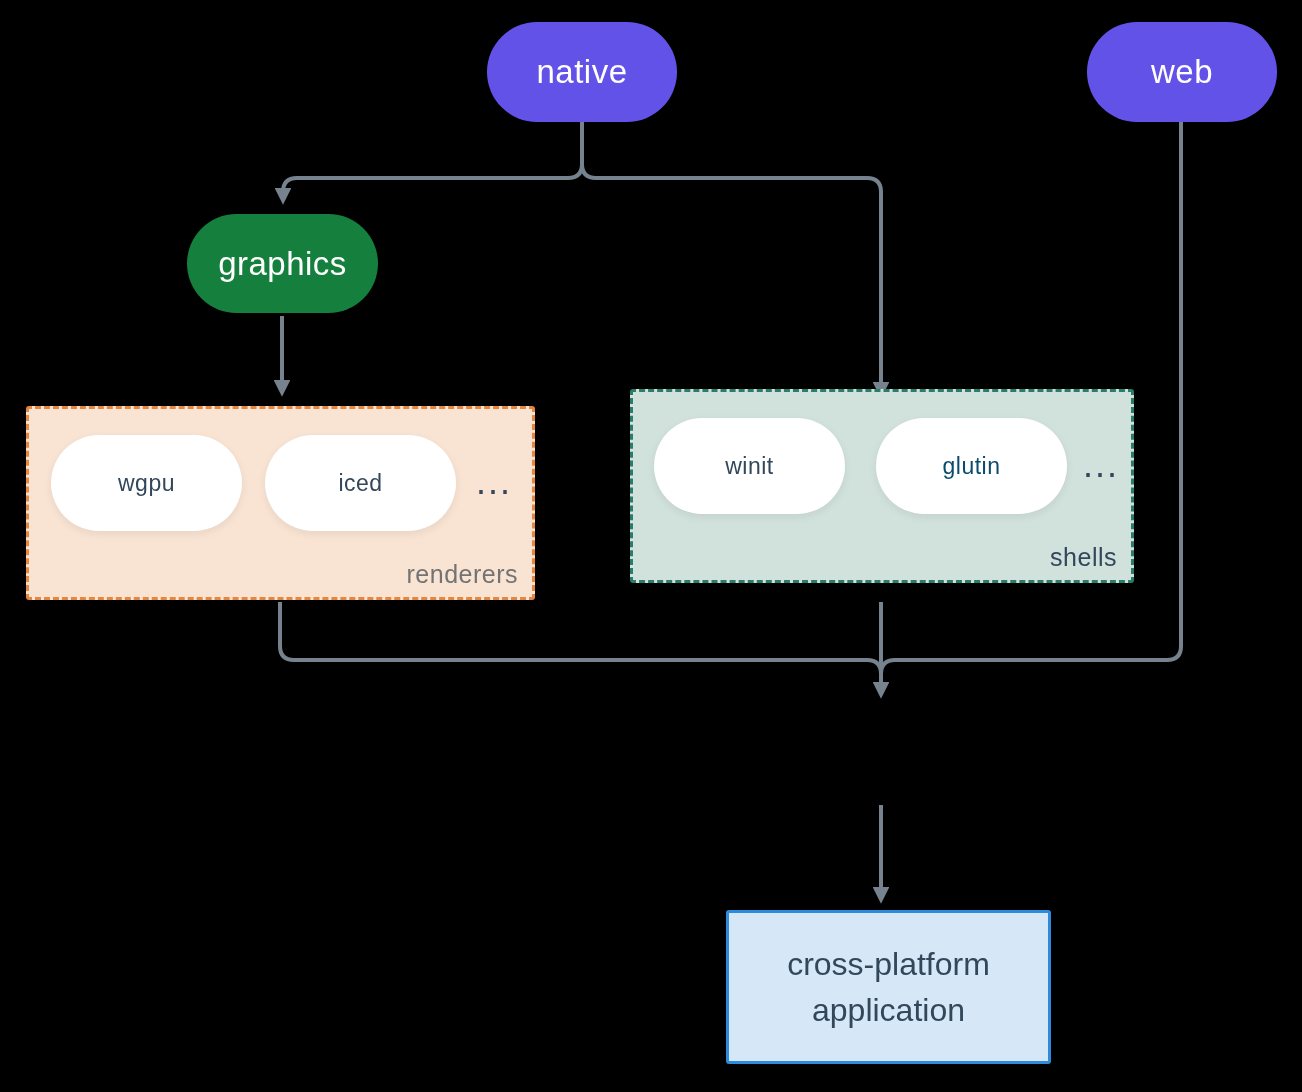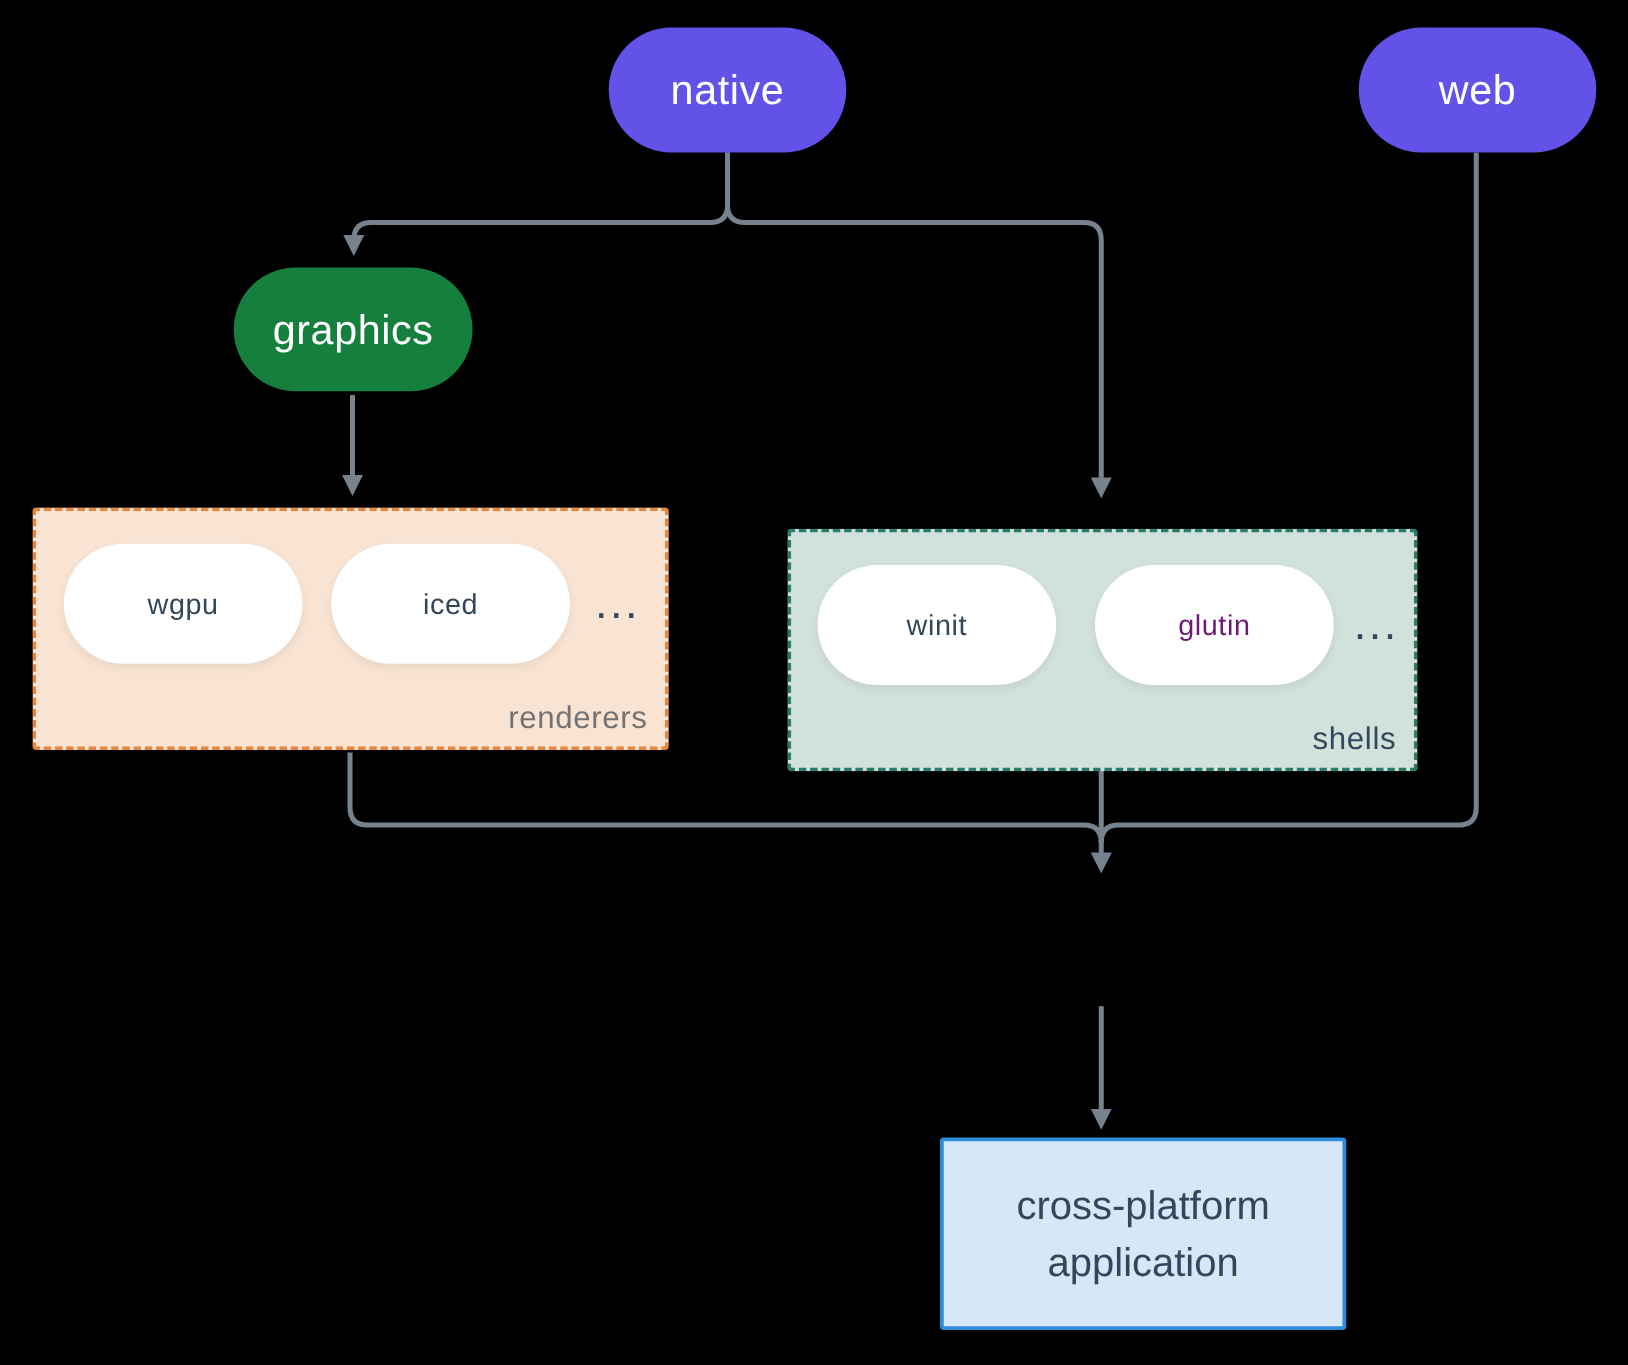--- a/index.html
+++ b/index.html
@@ -29,21 +29,21 @@
   .node-graphics{ left: 187px;  top: 214px; width: 191px; height: 99px;  }
   .node-iced    { left: 786px;  top: 706px; width: 191px; height: 99px;  }
 
   .group {
     position: absolute;
     border: 3px dashed;
     border-radius: 3px;
     box-sizing: border-box;
   }
   .group-renderers { left: 26px;  top: 406px; width: 509px; height: 194px; }
-  .group-shells    { left: 630px; top: 423px; width: 504px; height: 194px; }
+  .group-shells    { left: 630px; top: 389px; width: 504px; height: 194px; }
 
   .item-pill {
     position: absolute;
     top: 26px;
     width: 191px;
     height: 96px;
     border-radius: 48px;
     display: flex;
     align-items: center;
     justify-content: center;
@@ -68,21 +68,21 @@
   .group-label {
     position: absolute;
     right: 14px;
     bottom: 8px;
     font-size: 25px;
     letter-spacing: 0.5px;
   }
 
   .app-box {
     position: absolute;
-    left: 752px;
+    left: 726px;
     top: 910px;
     width: 325px;
     height: 154px;
     border: 3px solid;
     border-radius: 3px;
     box-sizing: border-box;
     display: flex;
     align-items: center;
     justify-content: center;
     text-align: center;
@@ -119,21 +119,21 @@
 
   <div class="group group-renderers" style="background: rgb(249, 228, 211); border-color: rgb(229, 135, 63);">
     <div class="item-pill node-wgpu" style="background: rgb(255, 255, 255); color: rgb(51, 71, 91);">wgpu</div>
     <div class="item-pill node-glow" style="background: rgb(255, 255, 255); color: rgb(51, 71, 91);">iced</div>
     <span class="ellipsis" style="color: rgb(51, 71, 91);">...</span>
     <span class="group-label" style="color: #737373;">renderers</span>
   </div>
 
   <div class="group group-shells" style="background: rgb(209, 225, 219); border-color: rgb(42, 125, 107);">
     <div class="item-pill node-winit" style="background: rgb(255, 255, 255); color: rgb(51, 71, 91);">winit</div>
-    <div class="item-pill node-glutin" style="background: rgb(255, 255, 255); color: #701a75;">glutin</div>
+    <div class="item-pill node-glutin" style="background: rgb(255, 255, 255); color: #0c4a6e;">glutin</div>
     <span class="ellipsis" style="color: rgb(51, 71, 91);">...</span>
     <span class="group-label" style="color: rgb(51, 71, 91);">shells</span>
   </div>
 
 
   <div class="app-box" style="background: rgb(214, 231, 248); border-color: rgb(46, 138, 218); color: rgb(51, 71, 91);">cross-platform application</div>
 
 </div>
 
 </body></html>

